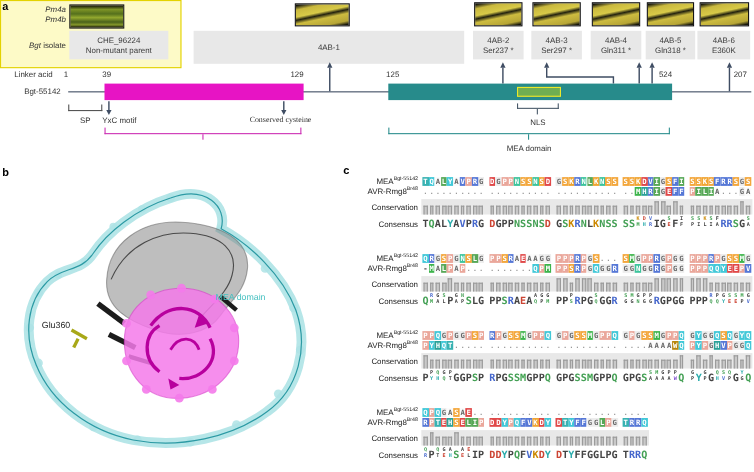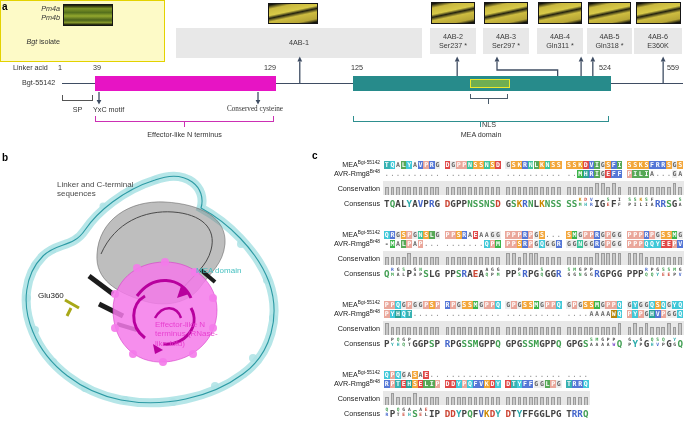--- a/index.html
+++ b/index.html
@@ -38,20 +38,24 @@
 
   <div class="abs t7 it" style="left:8px;top:5px;width:52px;text-align:right;">
     <div>Pm4a</div>
     <div>Pm4b</div>
   </div>
 
   <div class="abs t7" style="left:0px;top:38px;width:60px;text-align:right;">
     <span class="it">Bgt</span><span> isolate</span>
   </div>
 
+  <div class="gbox" style="left:63px;top:28px;width:90px;height:26px;">
+    <div>CHE_96224</div>
+    <div>Non-mutant parent</div>
+  </div>
 
   <div id="a-dyn">
       <div class="leaf green" style="left: 63px; top: 4px; width: 50px; height: 22px;"></div>
       <div class="leaf yellow" style="left: 268px; top: 3px; width: 50px; height: 21px;"></div>
       <div class="leaf yellow" style="left: 431px; top: 2px; width: 44px; height: 22px;"></div>
       <div class="leaf yellow" style="left: 484px; top: 2px; width: 44px; height: 22px;"></div>
       <div class="leaf yellow" style="left: 538px; top: 2px; width: 44px; height: 22px;"></div>
       <div class="leaf yellow" style="left: 588px; top: 2px; width: 43px; height: 22px;"></div>
       <div class="leaf yellow" style="left: 636px; top: 2px; width: 45px; height: 22px;"></div>
       <div class="gbox" style="left: 176px; top: 28px; width: 246px; height: 30px;">
@@ -75,21 +79,21 @@
       </div>
       <div class="gbox" style="left: 634px; top: 28px; width: 48px; height: 26px;">
         <div>4AB-6</div>
         <div>E360K</div>
       </div>
       <div class="t7" style="position: absolute; left: 52px; top: 64px; width: 10px; text-align: right;">1</div>
       <div class="t7" style="position: absolute; left: 93px; top: 64px; width: 14px; text-align: left;">39</div>
       <div class="t7" style="position: absolute; left: 258px; top: 64px; width: 18px; text-align: right;">129</div>
       <div class="t7" style="position: absolute; left: 351px; top: 64px; width: 14px; text-align: left;">125</div>
       <div class="t7" style="position: absolute; left: 593px; top: 64px; width: 18px; text-align: right;">524</div>
-      <div class="t7" style="position: absolute; left: 667px; top: 64px; width: 14px; text-align: left;">559</div>
+      <div class="t7" style="position: absolute; left: 667px; top: 64px; width: 14px; text-align: left;">207</div>
       <svg class="abs" style="left:0;top:0;z-index:5;pointer-events:none;" width="685" height="148" viewBox="0 0 685 148">
         <line x1="299.779" y1="83" x2="299.779" y2="61.5" stroke="#3f4d63" stroke-width="1.3"></line>
         <polygon points="297.379,61.5 302.179,61.5 299.779,56.5" fill="#3f4d63"></polygon>
         <line x1="457.182" y1="76" x2="457.182" y2="61.5" stroke="#3f4d63" stroke-width="1.3"></line>
         <polygon points="454.78200000000004,61.5 459.582,61.5 457.182,56.5" fill="#3f4d63"></polygon>
         <path d="M557.652,76 L557.652,70 L497,70 L497,61.5" fill="none" stroke="#3f4d63" stroke-width="1.3"></path>
         <polygon points="494.6,61.5 499.4,61.5 497,56.5" fill="#3f4d63"></polygon>
         <line x1="581.095" y1="76" x2="581.095" y2="61.5" stroke="#3f4d63" stroke-width="1.3"></line>
         <polygon points="578.695,61.5 583.495,61.5 581.095,56.5" fill="#3f4d63"></polygon>
         <line x1="592.8165" y1="76" x2="592.8165" y2="61.5" stroke="#3f4d63" stroke-width="1.3"></line>
@@ -111,25 +115,24 @@
   <div class="abs" id="bar-teal" style="left: 353px; top: 76px; width: 258px; height: 15px; z-index: 2; background: rgb(39, 139, 139);"></div>
   <div class="abs" id="bar-nls" style="left: 470px; top: 78.5px; width: 40px; height: 9px; z-index: 3; box-sizing: border-box; background: rgb(111, 174, 82); border: 1.6px solid rgb(236, 232, 44);"></div>
 
   <div class="bracket" style="left:62px;top:95px;width:31px;height:6px;"></div>
   <div class="lbl-c" style="left:62px;top:105px;width:31px;">SP</div>
   <div class="lbl-c" style="left:93px;top:105px;width:52px;text-align:left;">YxC motif</div>
   <div class="lbl-c" style="left:205px;top:105px;width:100px;font-family:Liberation Serif, serif;">Conserved cysteine</div>
 
   <div class="bracket mag" style="left:95px;top:116px;width:179px;height:6px;"></div>
   <div class="stem" style="left:184px;top:122px;height:5px;background:#cc2fb4;"></div>
-  <div class="lbl-c" style="left:95px;top:130px;width:179px;">Effector-like N terminus</div>
 
   <div class="bracket slate" style="left:470px;top:94px;width:38px;height:5px;"></div>
   <div class="stem" style="left:488px;top:99px;height:5px;background:#4a5a6a;"></div>
-  <div class="lbl-c" style="left:470px;top:120px;width:38px;text-align:center;">NLS</div>
+  <div class="lbl-c" style="left:470px;top:107px;width:38px;text-align:center;">NLS</div>
 
   <div class="bracket teal" style="left:353px;top:116px;width:256px;height:6px;"></div>
   <div class="stem" style="left:480px;top:122px;height:5px;background:#2e8f8f;"></div>
   <div class="lbl-c" style="left:353px;top:130px;width:256px;">MEA domain</div>
 
   <div class="plabel" style="left:2px;top:152px;">b</div>
 
   <svg class="abs" style="left:5px;top:158px;z-index:1;" width="325" height="268" viewBox="0 0 325 268">
     <g>
       <path d="M150,22 C182,10 202,30 196,50 C222,64 252,92 264,124 C276,158 266,196 238,216 C206,240 158,250 116,242 C76,234 42,208 28,174 C16,146 20,116 38,98 C52,84 68,90 80,72 C92,54 118,32 150,22 Z" fill="none" stroke="#aee3e6" stroke-width="9" opacity="0.9"></path>
@@ -187,24 +190,22 @@
         <path d="M132,138 C148,116 176,118 186,140" stroke-width="3"></path>
         <path d="M186,150 C196,168 180,188 158,186" stroke-width="3"></path>
         <path d="M140,180 C124,168 126,146 140,138" stroke-width="3"></path>
         <path d="M150,160 C158,146 172,148 176,160" stroke-width="2.5"></path>
       </g>
       <polygon points="176,128 184,136 172,140" fill="#b8009e"></polygon>
       <polygon points="148,186 158,192 150,196" fill="#b8009e"></polygon>
     </g>
   </svg>
 
-  <div class="bAnn" style="left:57px;top:180px;width:100px;color:#4a4a4a;z-index:4;">Linker and C-terminal sequences</div>
   <div class="bAnn" style="left:196px;top:266px;color:#45c0c0;z-index:4;">MEA domain</div>
   <div class="bAnn" style="left:38px;top:291px;color:#222;z-index:4;">Glu360</div>
-  <div class="bAnn" style="left:155px;top:320px;width:72px;color:#e83fd0;z-index:4;">Effector-like N terminus (RNase-like fold)</div>
 
   <div class="plabel" style="left:312px;top:150px;">c</div>
   <div id="c-dyn">
       <div class="seqlbl" style="left: 300px; top: 159.5px; width: 80px;">MEA<sup>Bgt-55142</sup></div>
       <div class="seqlbl" style="left: 295px; top: 168.5px; width: 85px;">AVR-Rmg8<sup>Br48</sup></div>
       <div class="seqlbl" style="left: 300px; top: 184px; width: 80px;">Conservation</div>
       <div class="seqlbl" style="left: 300px; top: 198.5px; width: 80px;">Consensus</div>
       <div class="consv" style="left: 383px; top: 181px; width: 301px; height: 14px;"></div>
       <div class="rc" style="left: 384px; top: 161px; background: rgb(56, 178, 178);">T</div>
       <div class="rc" style="left: 384px; top: 169.5px; color: rgb(154, 154, 154);">.</div>

